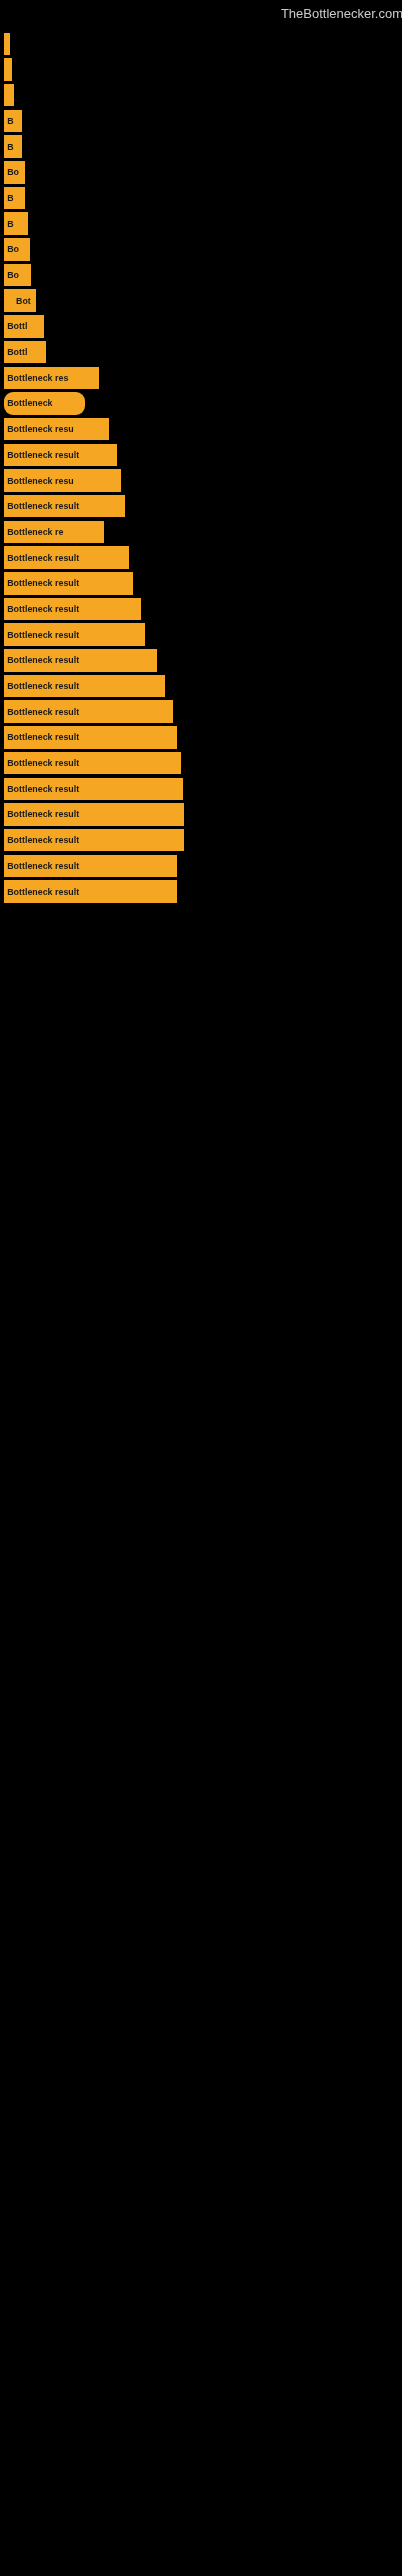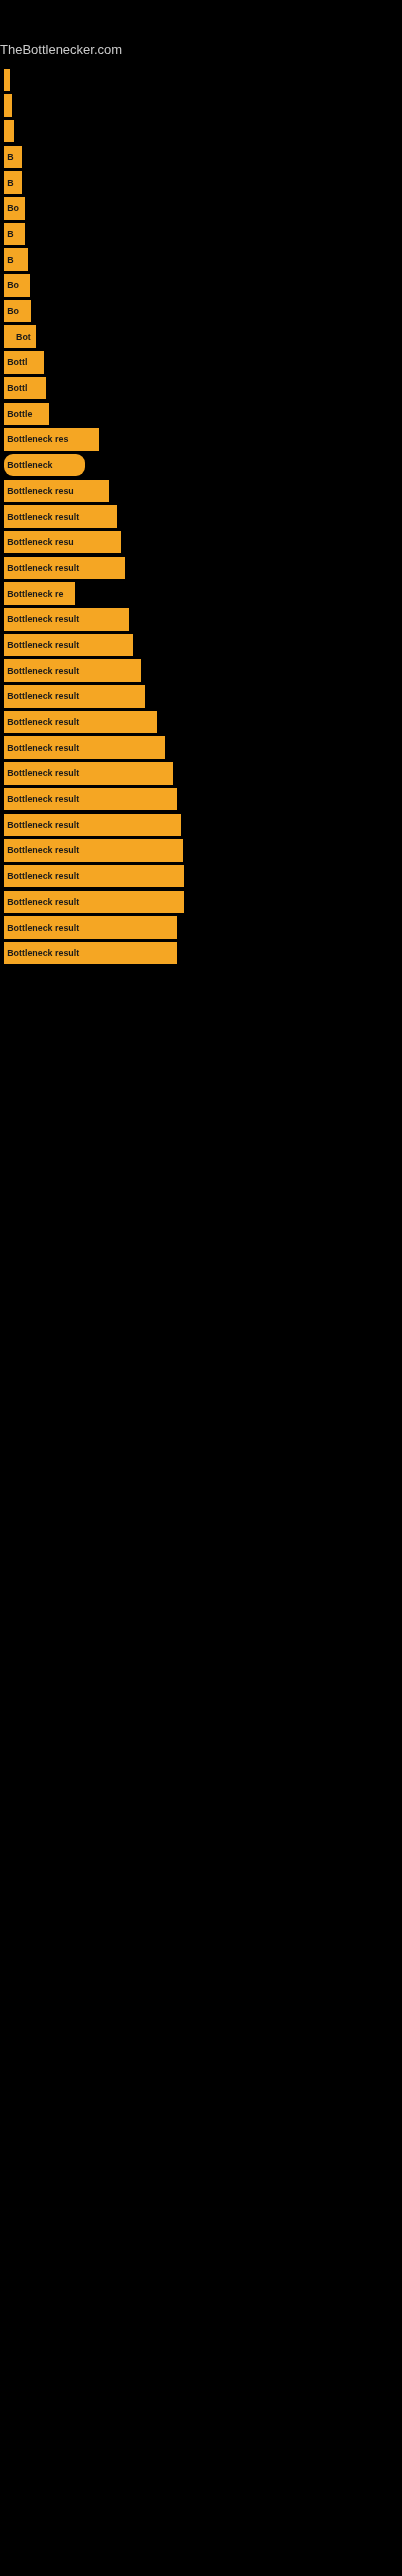--- a/index.html
+++ b/index.html
@@ -10,24 +10,23 @@
     body {
       background-color: #000000;
       width: 403px;
       min-height: 2576px;
       font-family: Arial, sans-serif;
       position: relative;
     }
     .site-title {
       color: #cccccc;
       font-size: 13px;
-      text-align: left;
+      text-align: right;
       padding: 6.4px 0 3.2px 0;
       font-weight: normal;
-      margin-top: 36px;
     }
     .bars-container {
       padding: 8px 0 0 4px;
       display: flex;
       flex-direction: column;
       gap: 0px;
     }
     .bar-row {
       display: flex;
       align-items: center;
@@ -113,25 +112,20 @@
       <div class="bar" style="width: 40px;">
         <span class="bar-label">Bottl</span>
       </div>
     </div>
     <div class="bar-row">
       <div class="bar" style="width: 42px;">
         <span class="bar-label">Bottl</span>
       </div>
     </div>
     <div class="bar-row">
-      <div class="bar" style="width: 45px;">
-        <span class="bar-label">Bottle</span>
-      </div>
-    </div>
-    <div class="bar-row">
       <div class="bar" style="width: 95px;">
         <span class="bar-label">Bottleneck res</span>
       </div>
     </div>
     <div class="bar-row">
       <div class="bar" style="width: 81px; border-radius: 9px;">
         <span class="bar-label">Bottleneck</span>
       </div>
     </div>
     <div class="bar-row">
@@ -148,21 +142,21 @@
       <div class="bar" style="width: 117px;">
         <span class="bar-label">Bottleneck resu</span>
       </div>
     </div>
     <div class="bar-row">
       <div class="bar" style="width: 121px;">
         <span class="bar-label">Bottleneck result</span>
       </div>
     </div>
     <div class="bar-row">
-      <div class="bar" style="width: 71px;">
+      <div class="bar" style="width: 100px;">
         <span class="bar-label">Bottleneck re</span>
       </div>
     </div>
     <div class="bar-row">
       <div class="bar" style="width: 125px;">
         <span class="bar-label">Bottleneck result</span>
       </div>
     </div>
     <div class="bar-row">
       <div class="bar" style="width: 129px;">

